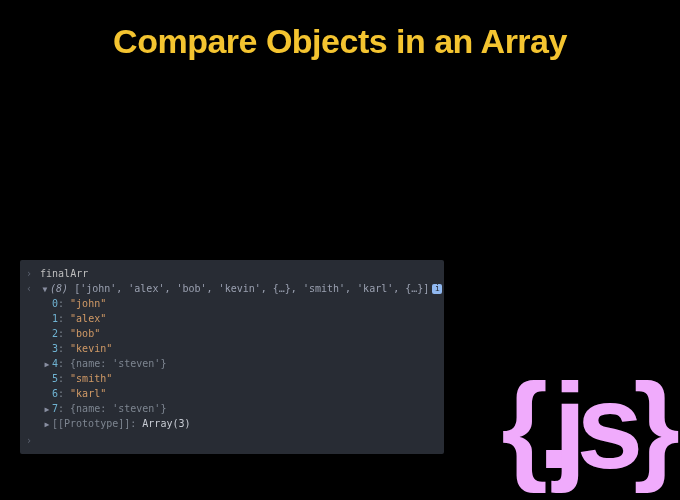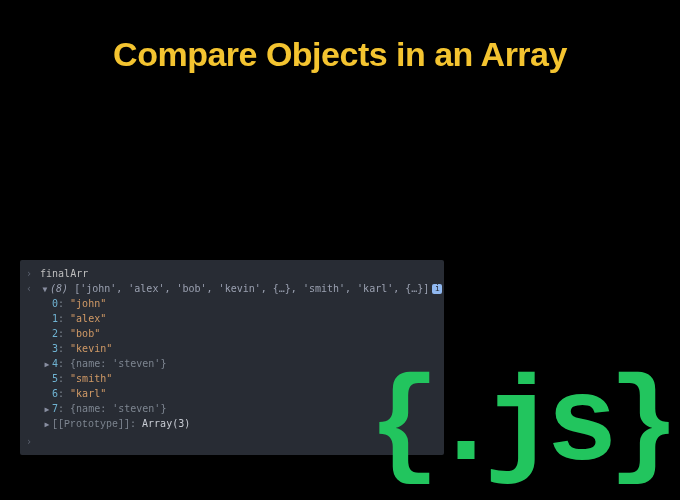--- a/index.html
+++ b/index.html
@@ -12,21 +12,20 @@
     overflow: hidden;
   }
   .title {
     color: #f4c430;
     font-size: 34px;
     font-weight: 800;
     text-align: center;
     padding-top: 20px;
     line-height: 1.25;
     letter-spacing: -0.5px;
-    margin-top: 13px;
   }
   .console {
     position: absolute;
     left: 20px;
     top: 260px;
     width: 424px;
     background: #282c34;
     border-radius: 2px;
     font-family: Menlo, Consolas, monospace;
     font-size: 10px;
@@ -38,21 +37,21 @@
   .caret { color: #5c6370; display: inline-block; width: 10px; text-align: center; }
   .tri { color: #888ea0; display: inline-block; width: 10px; text-align: center; font-size: 8px; }
   .input-cmd { color: #bfbfbf; }
   .count { color: #9aa0b0; font-style: italic; }
   .preview { color: #9aa0b0; }
   .str { color: #d19a66; }
   .idx { color: #6fb3d2; }
   .key { color: #6fb3d2; }
   .val { color: #d19a66; }
   .dim { color: #7d8590; }
-  .proto-k { color: #7d8590; font-family: Liberation Mono, monospace; }
+  .proto-k { color: #7d8590; }
   .proto-v { color: #c8ccd4; }
   .info-badge {
     display: inline-block;
     width: 10px; height: 10px;
     background: #90b8f0;
     color: #1b1f27;
     border-radius: 2px;
     font-size: 8px;
     text-align: center;
     line-height: 10px;
@@ -61,24 +60,24 @@
   }
   .prompt-empty {
     color: #5c6370;
     padding-left: 2px;
     padding-top: 2px;
   }
   .js-logo {
     position: absolute;
     right: 10px;
     bottom: 5px;
-    font-family: Liberation Mono, monospace;
+    font-family: Liberation Sans, sans-serif;
     font-size: 120px;
     font-weight: 700;
-    color: #22c55e;
+    color: #f0abfc;
     letter-spacing: -10px;
     user-select: none;
   }
   .js-logo .brace { font-weight: 800; }
   .js-logo .dot { letter-spacing: -18px; }
   .entries { padding-left: 28px; }
   .entries .row { white-space: pre; }
 </style>
 </head>
 <body>

